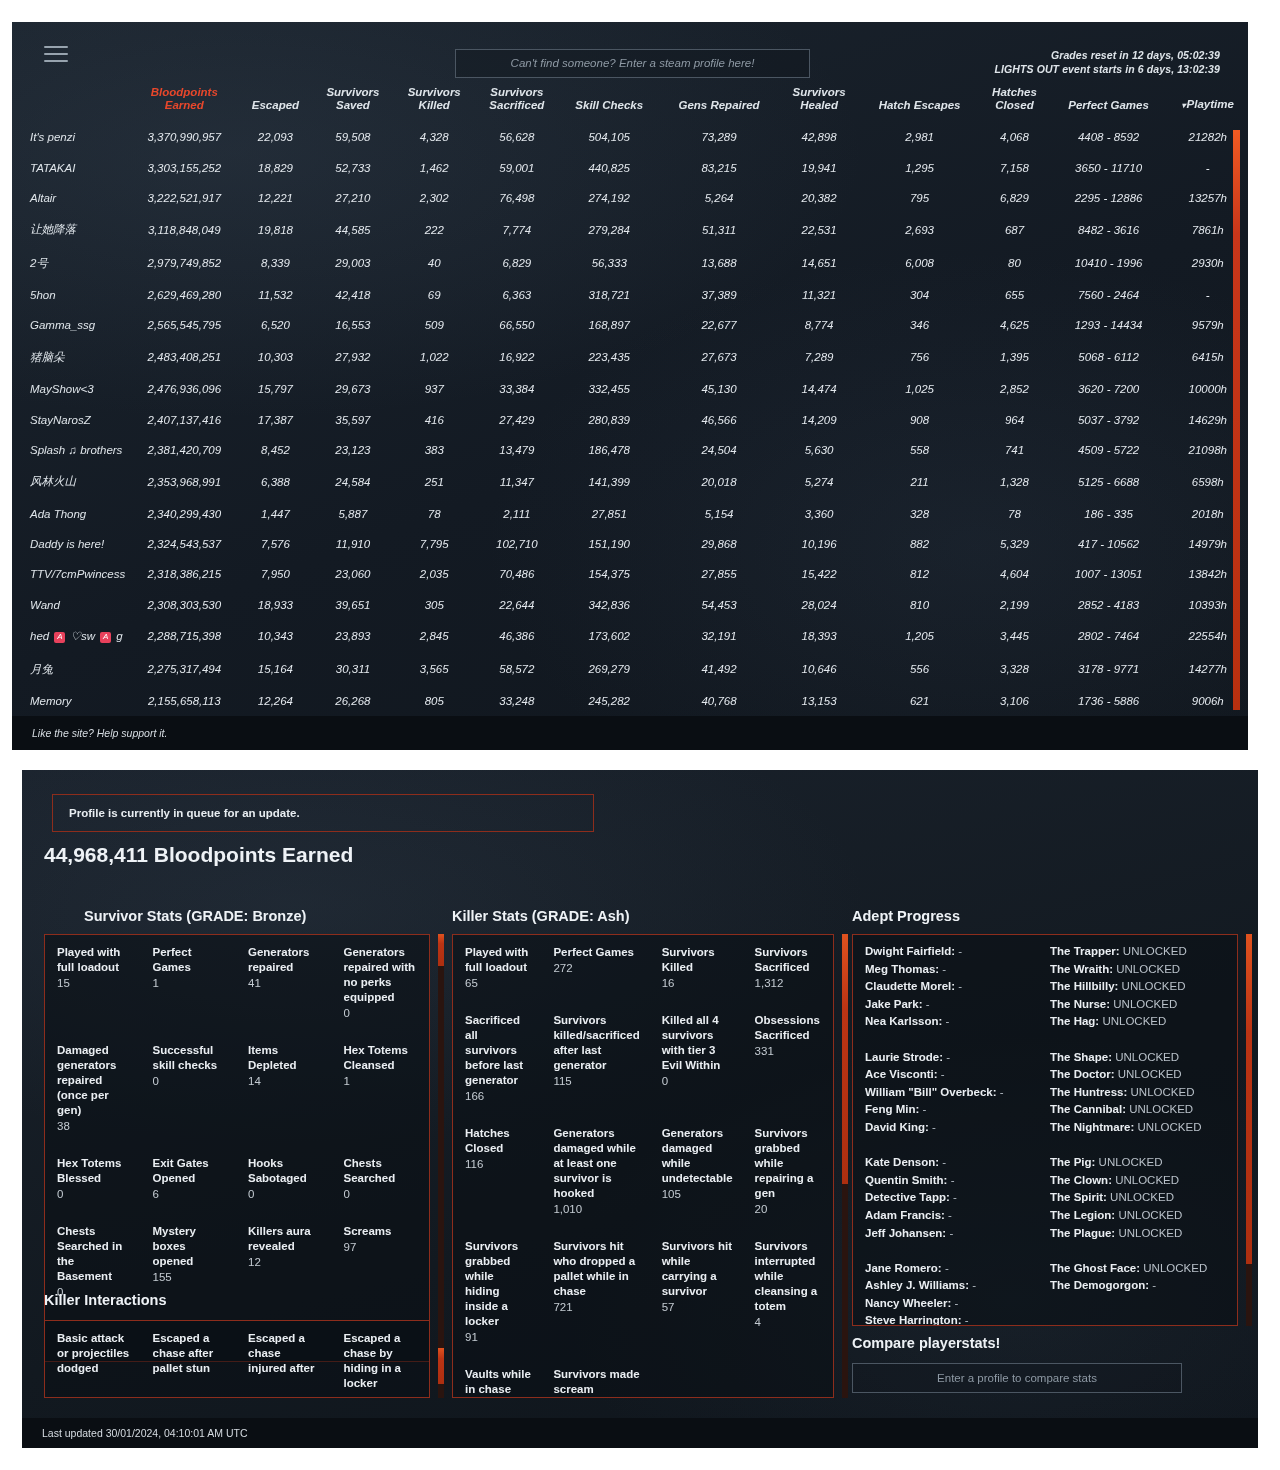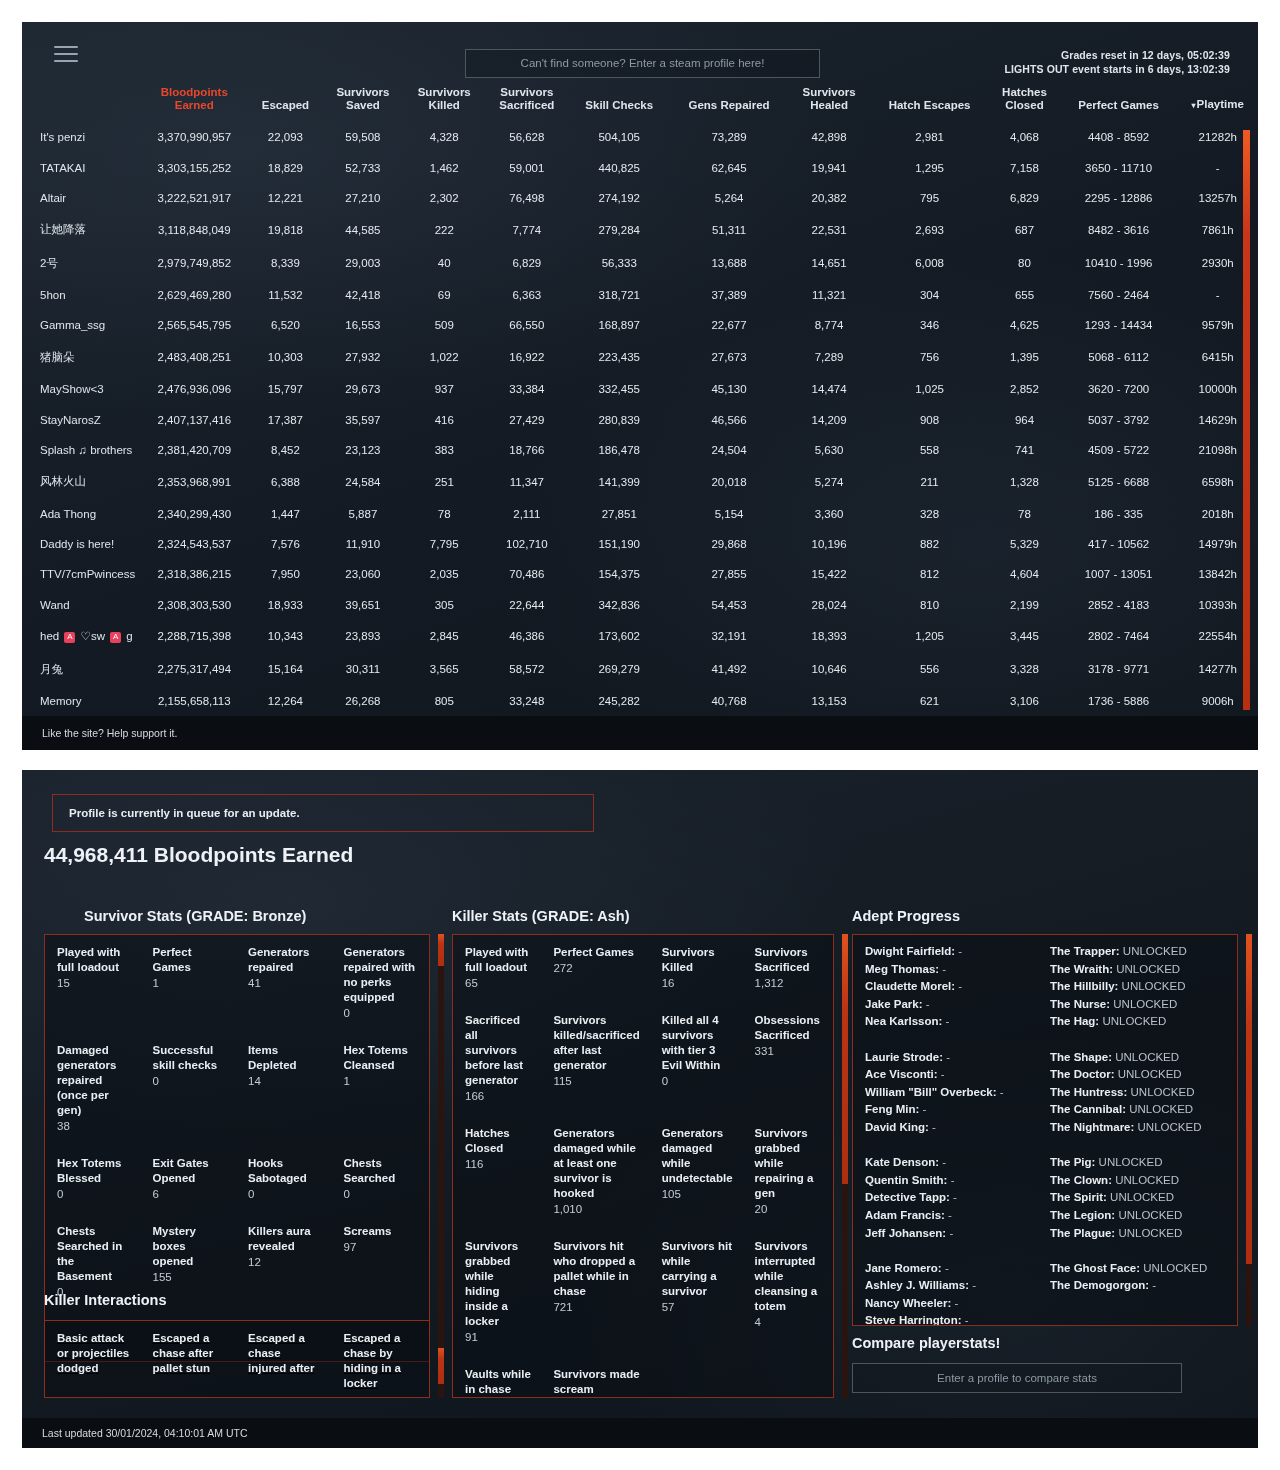--- a/index.html
+++ b/index.html
@@ -6,28 +6,29 @@
   html, body {
     width: 1280px; height: 1470px;
     background: #ffffff;
     font-family: "Liberation Sans", sans-serif;
     overflow: hidden;
   }
   .page { width: 1280px; height: 1470px; position: relative; background:#ffffff; }
 
   
   .panel-lb {
-    position: absolute; left: 22px; top: 22px;
+    position: absolute; left: 12px; top: 22px;
     width: 1236px; height: 728px;
     background: #161d26;
     background-image:
       radial-gradient(ellipse 900px 380px at 18% 18%, rgba(70,86,104,0.22), rgba(0,0,0,0) 70%),
       radial-gradient(ellipse 700px 420px at 78% 72%, rgba(60,76,96,0.18), rgba(0,0,0,0) 70%),
       linear-gradient(160deg, #1b242e 0%, #131a23 55%, #10161d 100%);
     overflow: hidden;
+    font-style: italic;
   }
   .lb-topbar { height: 62px; position: relative; }
   .hamburger {
     position: absolute; left: 32px; top: 24px;
     width: 24px; height: 16px; cursor: pointer;
   }
   .hamburger span {
     display: block; height: 2px; background: #97a3ae;
     margin-bottom: 5px; border-radius: 1px;
   }
@@ -219,21 +220,21 @@
             <td>21282h</td>
           </tr>
           <tr>
             <td class="name">TATAKAI</td>
             <td>3,303,155,252</td>
             <td>18,829</td>
             <td>52,733</td>
             <td>1,462</td>
             <td>59,001</td>
             <td>440,825</td>
-            <td>62,645</td>
+            <td>83,215</td>
             <td>19,941</td>
             <td>1,295</td>
             <td>7,158</td>
             <td>3650 - 11710</td>
             <td>-</td>
           </tr>
           <tr>
             <td class="name">Altair</td>
             <td>3,222,521,917</td>
             <td>12,221</td>
@@ -352,21 +353,21 @@
             <td>964</td>
             <td>5037 - 3792</td>
             <td>14629h</td>
           </tr>
           <tr>
             <td class="name">Splash ♫ brothers</td>
             <td>2,381,420,709</td>
             <td>8,452</td>
             <td>23,123</td>
             <td>383</td>
-            <td>18,766</td>
+            <td>13,479</td>
             <td>186,478</td>
             <td>24,504</td>
             <td>5,630</td>
             <td>558</td>
             <td>741</td>
             <td>4509 - 5722</td>
             <td>21098h</td>
           </tr>
           <tr>
             <td class="name">风林火山</td>
@@ -584,21 +585,21 @@
             <div class="stat-label">Screams</div>
             <div class="stat-value">97</div>
           </div>
         </div>
     </div>
     <div class="box-scroll" style="left:416px; top:164px; height:428px;">
       <div class="thumb" style="height:32px;"></div>
     </div>
 
     <div class="sect-title" style="left:22px; top:522px;">Killer Interactions</div>
-    <div class="statbox" style="left:22px; top:550px; width:386px; height:78px;text-decoration:underline;">
+    <div class="statbox" style="left:22px; top:550px; width:386px; height:78px;">
       <div class="grid4" id="ki-grid">
           <div>
             <div class="stat-label">Basic attack or projectiles dodged</div>
             <div class="stat-value"></div>
           </div>
           <div>
             <div class="stat-label">Escaped a chase after pallet stun</div>
             <div class="stat-value"></div>
           </div>
           <div>

